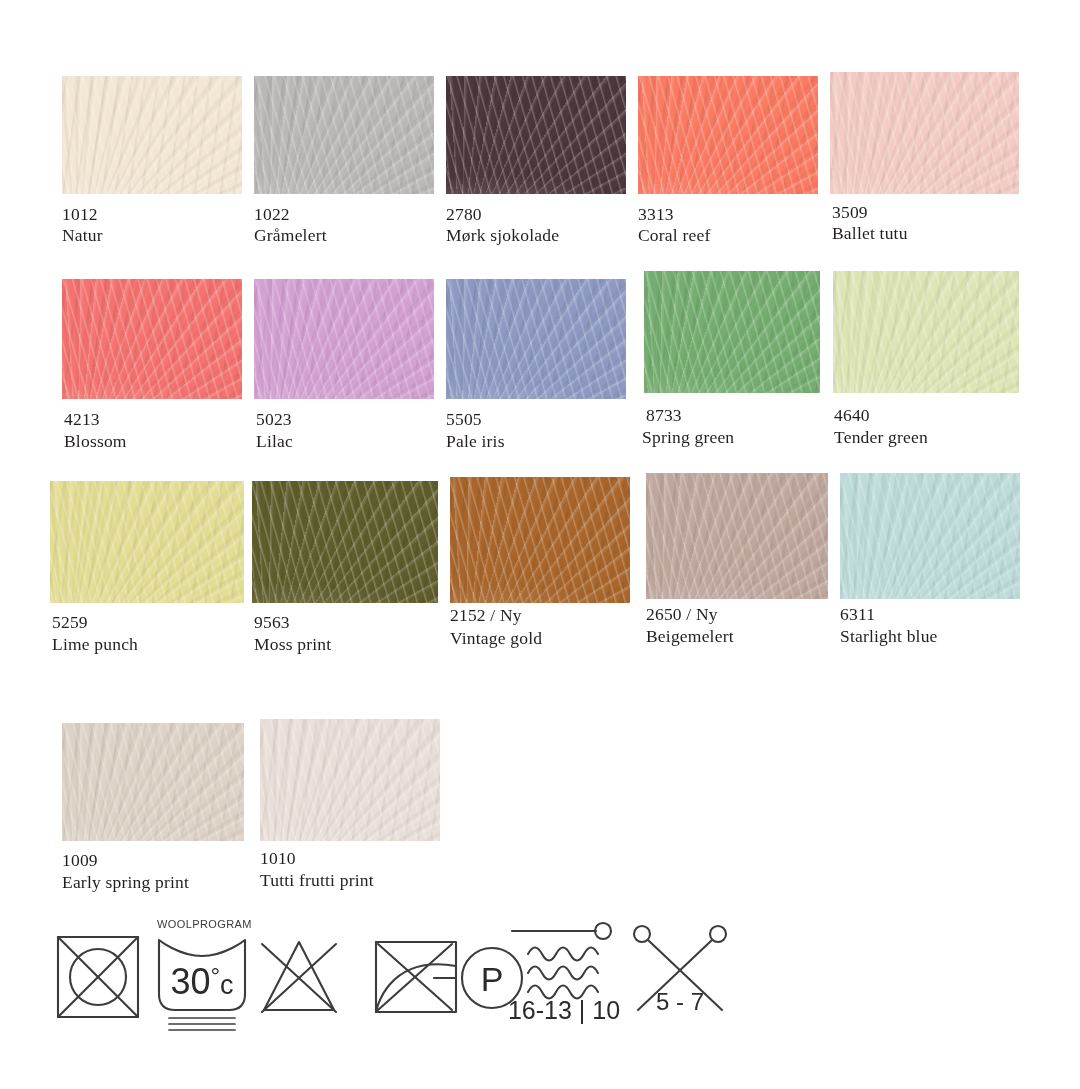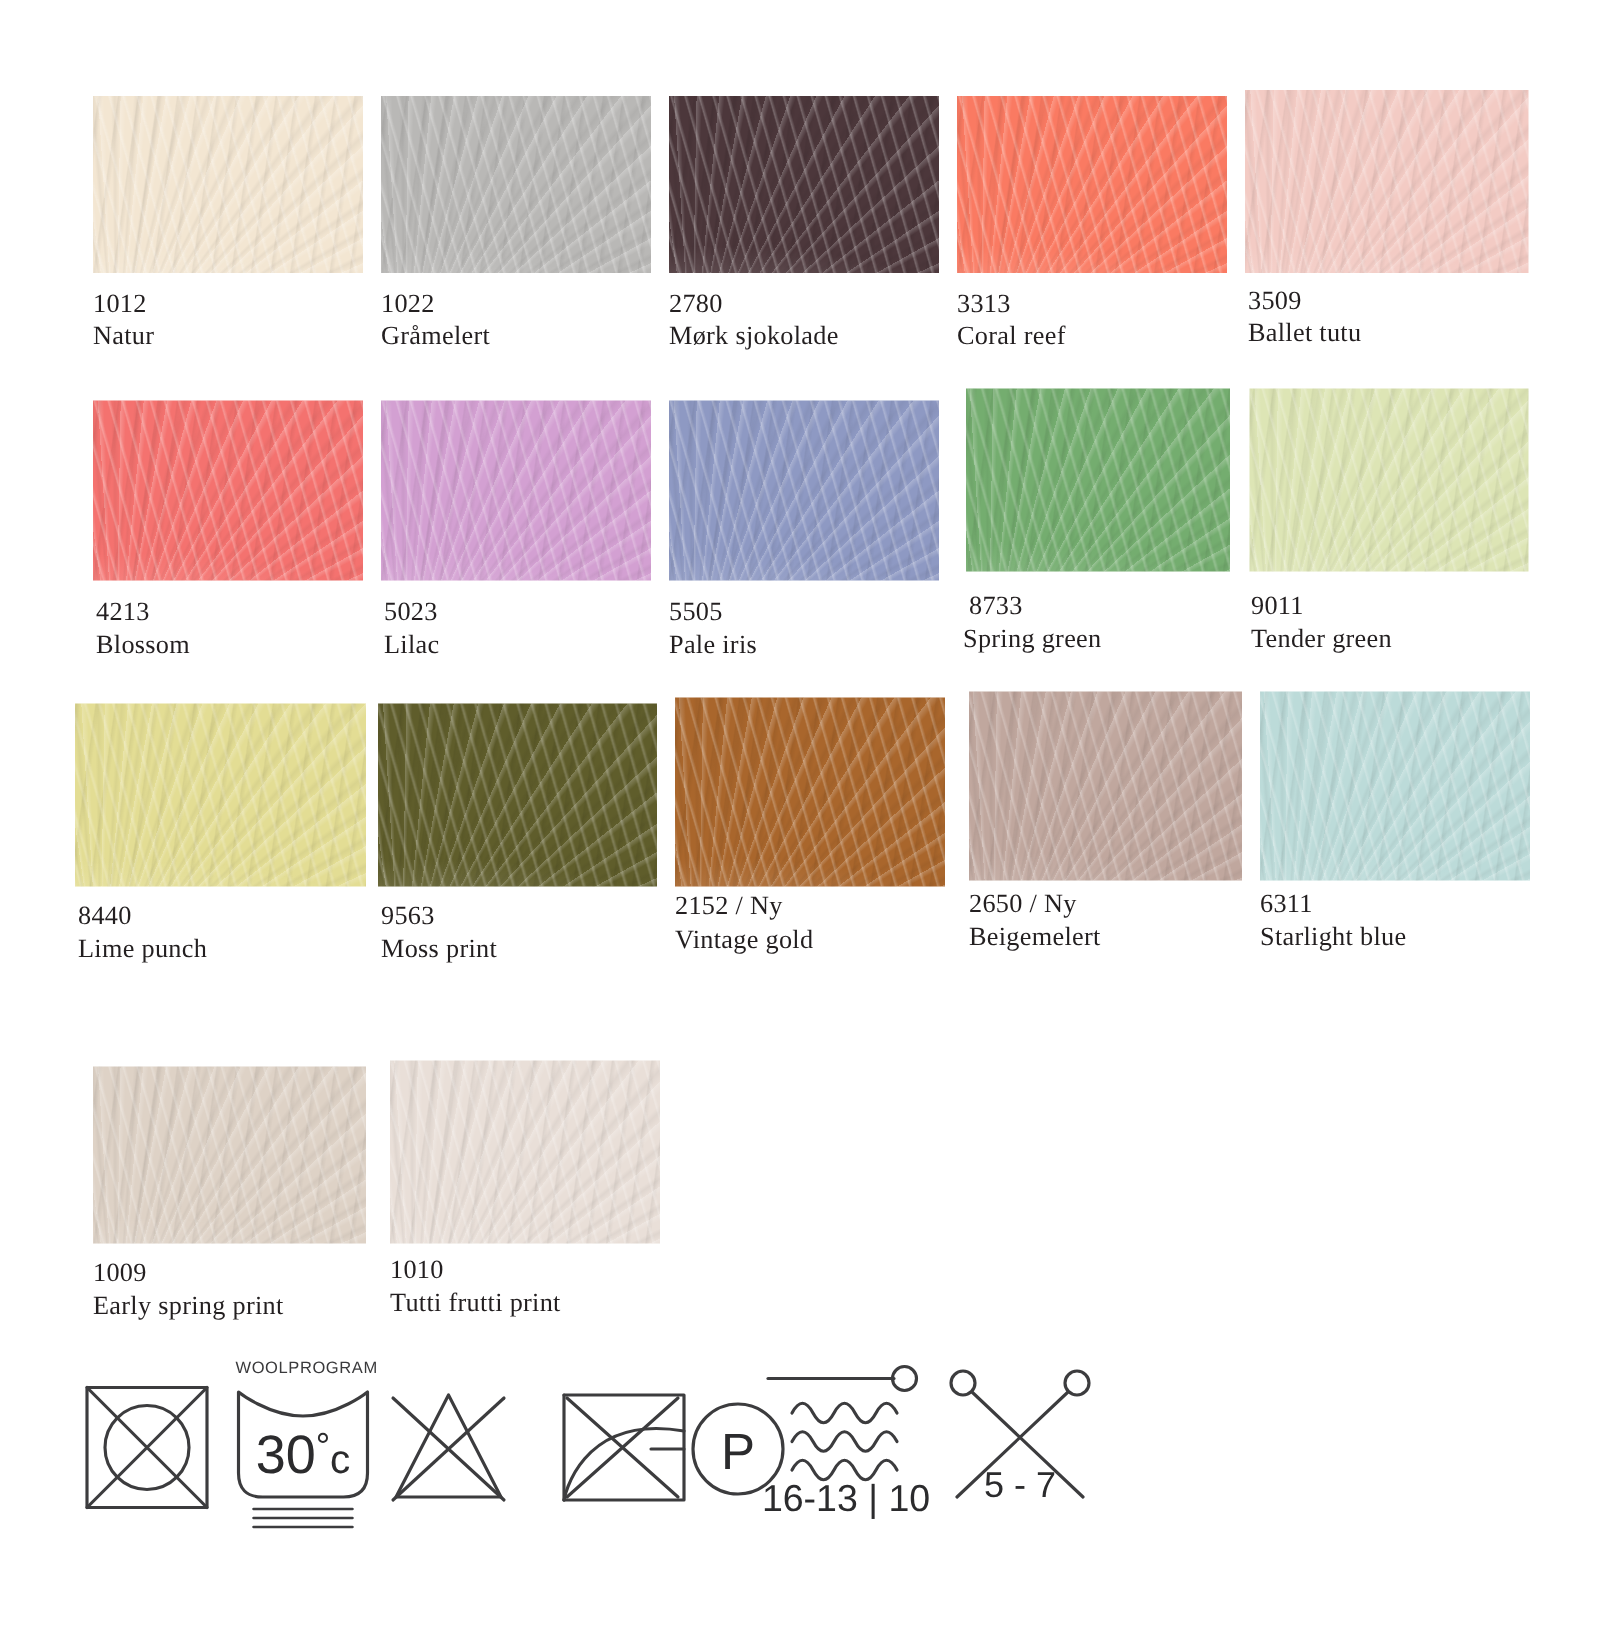--- a/index.html
+++ b/index.html
@@ -13,21 +13,21 @@
     height: 1089px;
     position: relative;
     font-family: "Liberation Serif", "DejaVu Serif", serif;
     color: #231f20;
     overflow: hidden;
   }
 
   
   .sheet {
     position: absolute;
-    left: 0; top: 0;
+    left: 0; top: 12px;
     width: 1080px;
     height: 812px;
   }
 
   .swatch-cell {
     position: absolute;
   }
 
   .swatch-img {
     position: relative;
@@ -169,26 +169,26 @@
       <div class="swatch-code" style="left: 446px; top: 399px;">5505</div>
       <div class="swatch-name" style="left: 446px; top: 421px;">Pale iris</div>
       <div class="swatch-cell" style="left: 644px; top: 259px; width: 176px; height: 122px;">
         <div class="swatch-img" style="background: rgb(116, 173, 111);"></div>
       </div>
       <div class="swatch-code" style="left: 646px; top: 395px;">8733</div>
       <div class="swatch-name" style="left: 642px; top: 417px;">Spring green</div>
       <div class="swatch-cell" style="left: 833px; top: 259px; width: 186px; height: 122px;">
         <div class="swatch-img" style="background: rgb(221, 229, 181);"></div>
       </div>
-      <div class="swatch-code" style="left: 834px; top: 395px;">9011</div>
+      <div class="swatch-code" style="left: 834px; top: 395px;">4640</div>
       <div class="swatch-name" style="left: 834px; top: 417px;">Tender green</div>
       <div class="swatch-cell" style="left: 50px; top: 469px; width: 194px; height: 122px;">
         <div class="swatch-img" style="background: rgb(227, 221, 148);"></div>
       </div>
-      <div class="swatch-code" style="left: 52px; top: 602px;">8440</div>
+      <div class="swatch-code" style="left: 52px; top: 602px;">5259</div>
       <div class="swatch-name" style="left: 52px; top: 624px;">Lime punch</div>
       <div class="swatch-cell" style="left: 252px; top: 469px; width: 186px; height: 122px;">
         <div class="swatch-img" style="background: rgb(95, 93, 43);"></div>
       </div>
       <div class="swatch-code" style="left: 254px; top: 602px;">9563</div>
       <div class="swatch-name" style="left: 254px; top: 624px;">Moss print</div>
       <div class="swatch-cell" style="left: 450px; top: 465px; width: 180px; height: 126px;">
         <div class="swatch-img" style="background: rgb(169, 102, 44);"></div>
       </div>
       <div class="swatch-code" style="left: 450px; top: 595px;">2152 / Ny</div>

